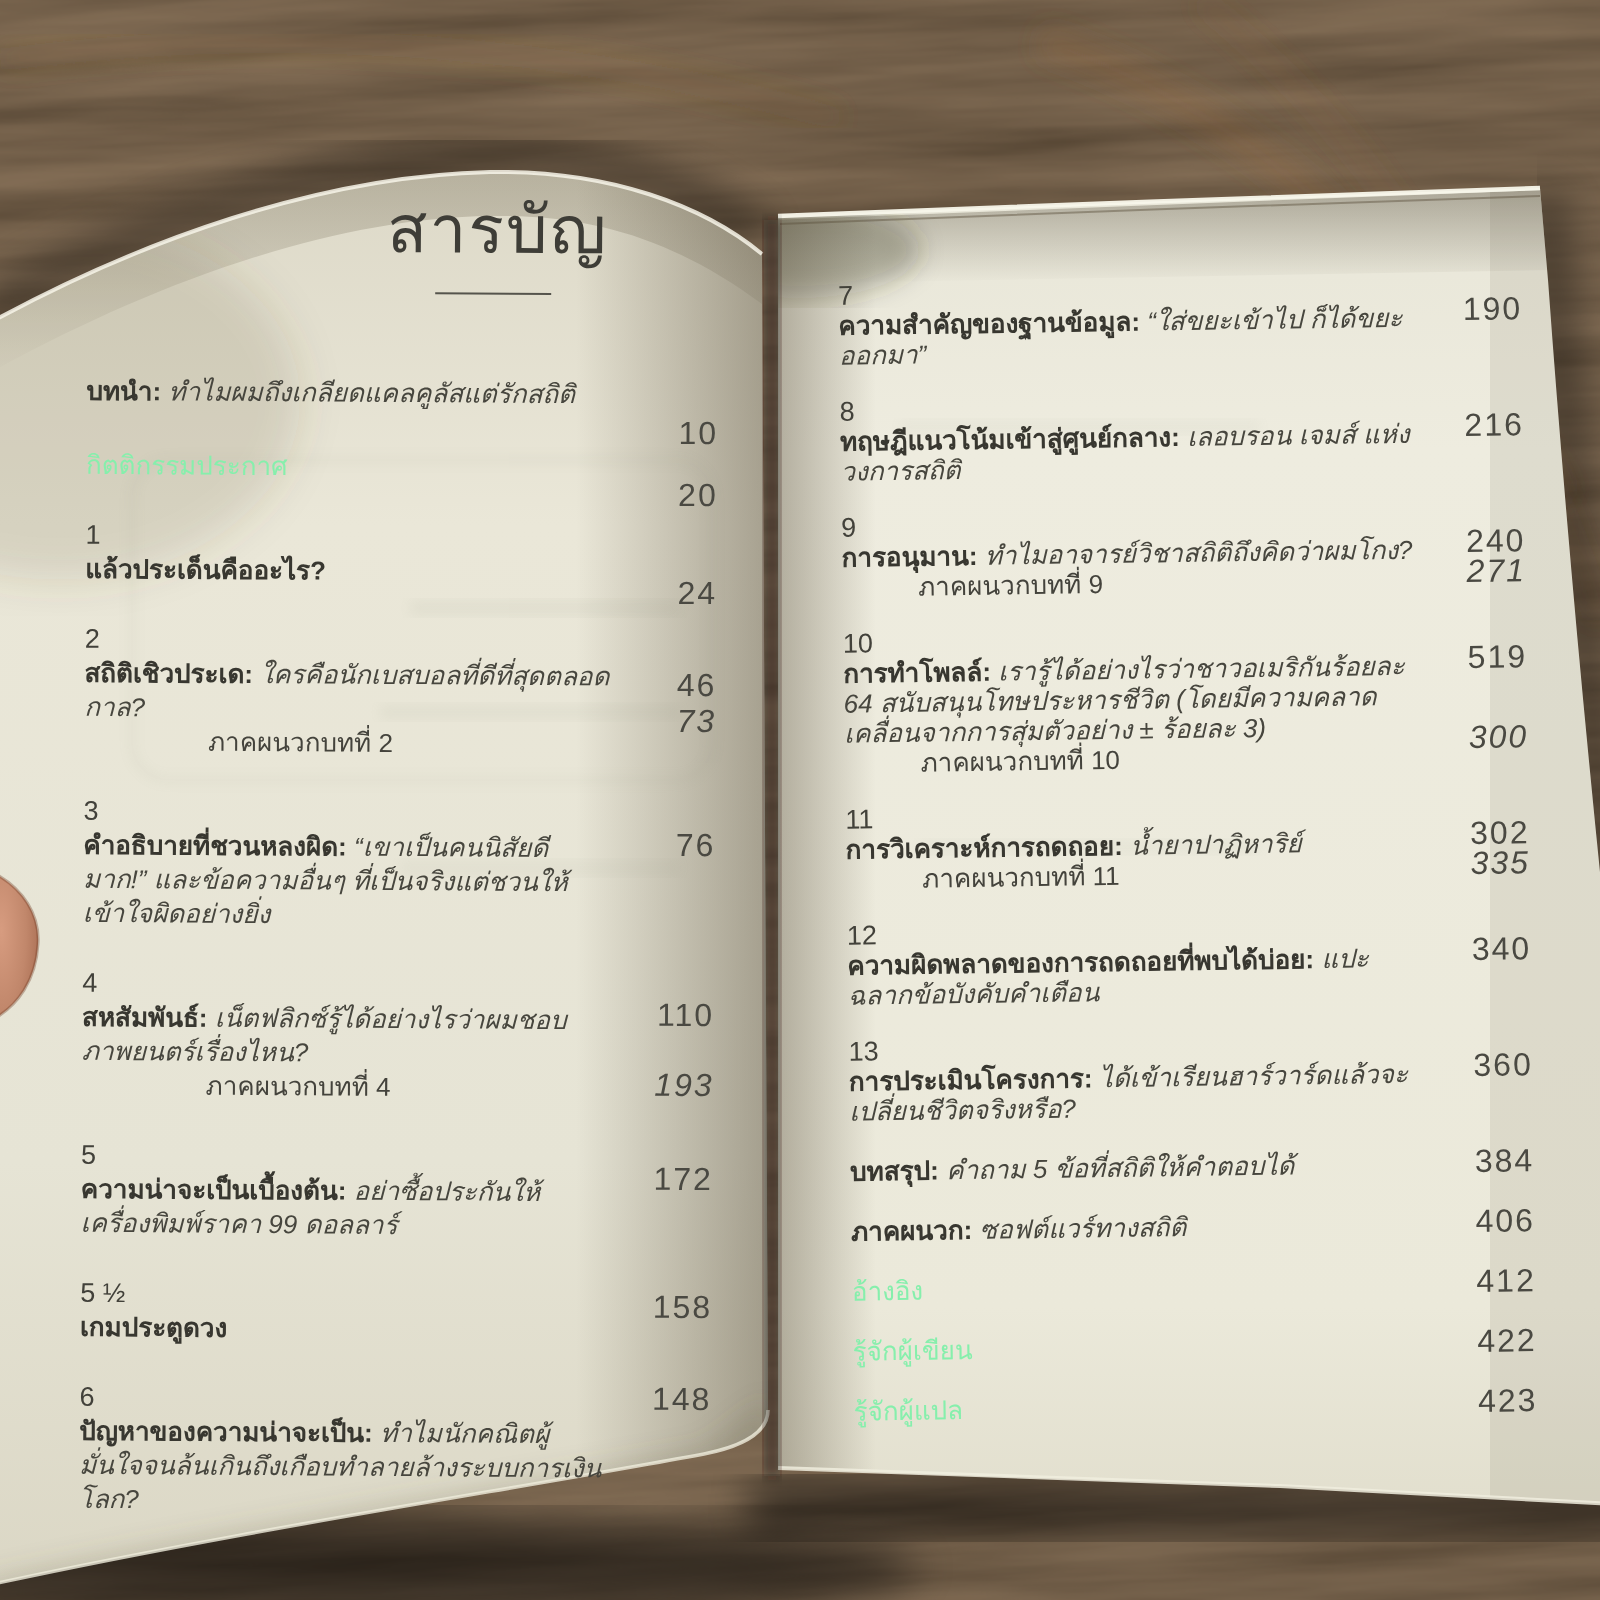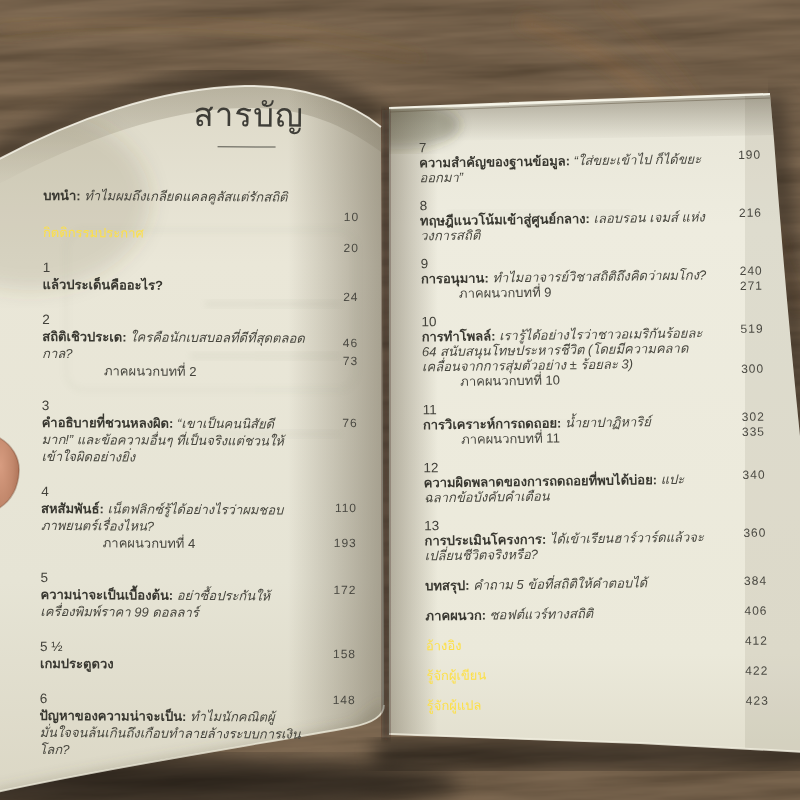--- a/index.html
+++ b/index.html
@@ -17,26 +17,26 @@
   .right-text .entries{position:static;padding-left:6px;}
   .entry{position:relative;margin-bottom:20px;font-size:13px;line-height:17px;}
   .right-text .entry{margin-bottom:15px;line-height:15px;}
   .num{font-size:13.5px;line-height:14px;margin-bottom:1px;color:#42413a;}
   .right-text .num{line-height:12px;}
   .num:empty,.appendix:empty,.pg:empty{display:none;}
   .body{padding-right:52px;}
   .right-text .body{padding-right:56px;}
   .body b{font-weight:700;color:#383730;}
   .body i{font-style:italic;color:#47463e;}
-  .entry.plain b{font-weight:400;color:#fde047;}
+  .entry.plain b{font-weight:400;color:#86efac;}
   .appendix{padding-left:62px;color:#44433c;}
   .right-text .appendix{padding-left:38px;}
-  .pg{position:absolute;right:0;top:var(--pg1,0px);font-size:12px;
+  .pg{position:absolute;right:0;top:var(--pg1,0px);font-size:16px;
       letter-spacing:1px;color:#4a4942;}
-  .pg2{top:var(--pg2,27px);}
+  .pg2{top:var(--pg2,27px);font-style:italic;}
 </style>
 </head>
 <body>
 
 <div class="stage">
 
 <svg width="800" height="800" viewBox="0 0 800 800" aria-hidden="true">
   <defs>
     <filter id="woodgrain" x="-20%" y="-20%" width="140%" height="140%">
       <feTurbulence type="fractalNoise" baseFrequency="0.005 0.06" numOctaves="4" seed="11" result="n"></feTurbulence>

